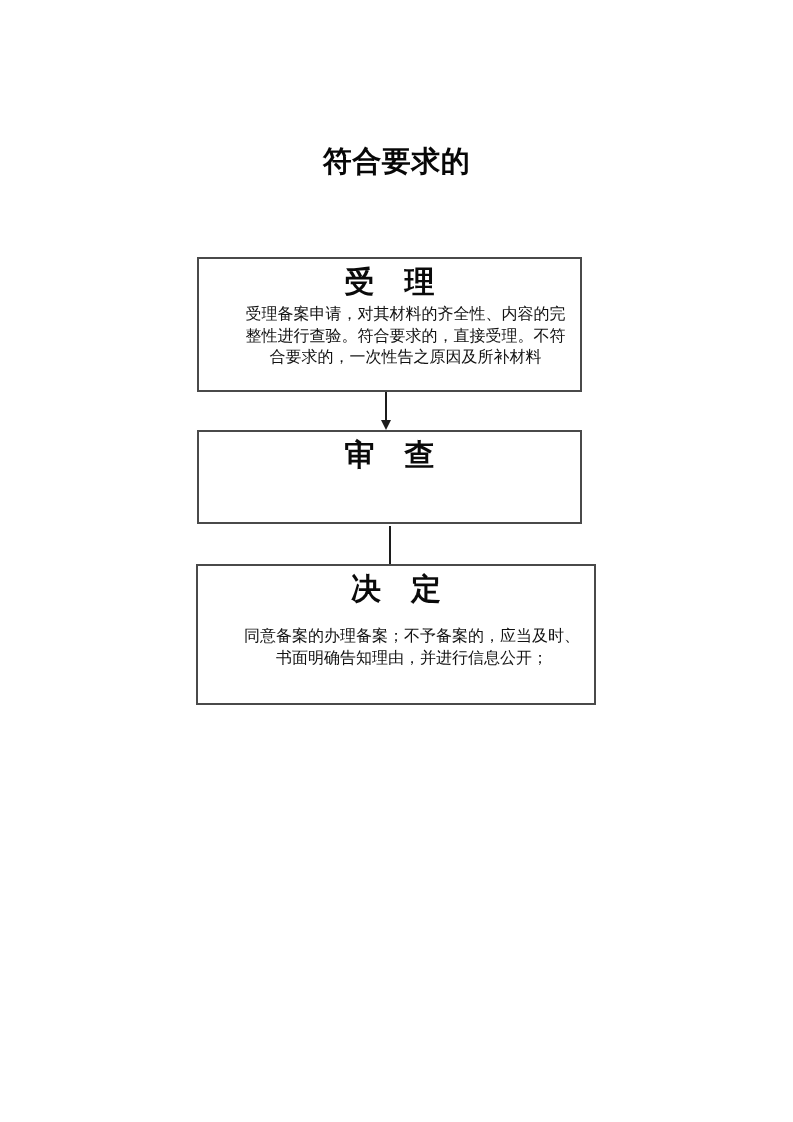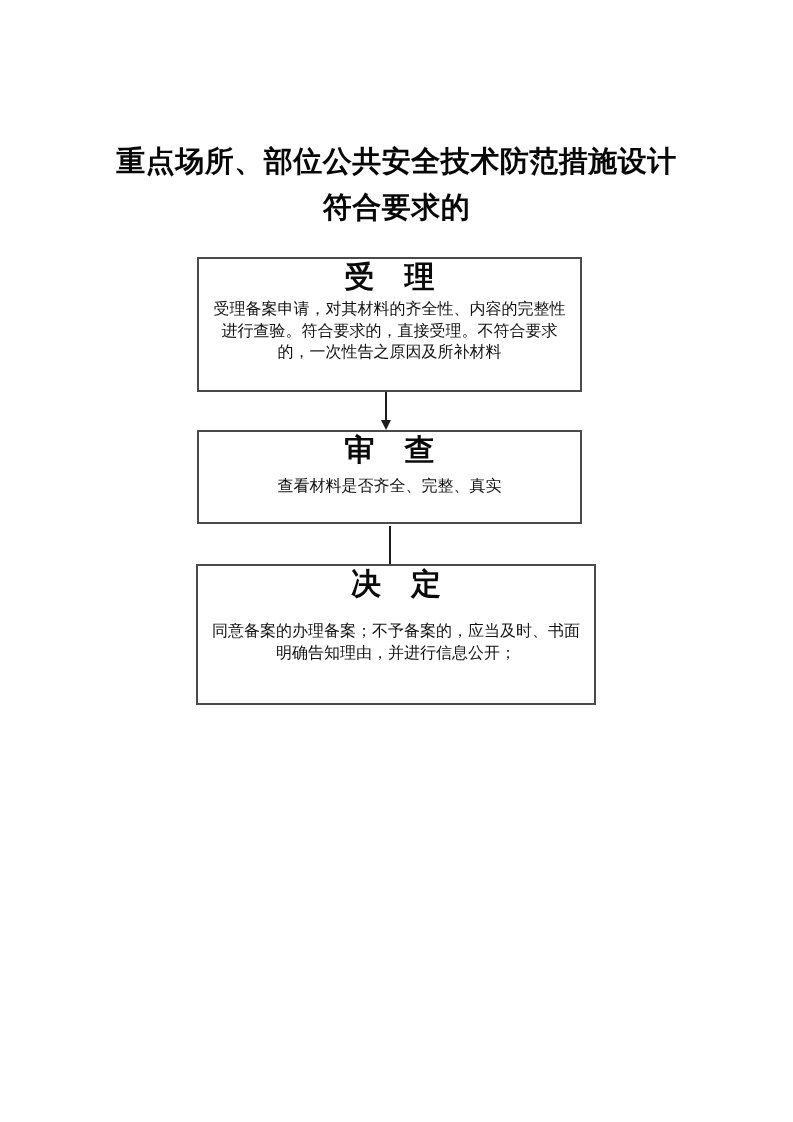--- a/index.html
+++ b/index.html
@@ -37,30 +37,32 @@
     text-align: center;
   }
   .box-accept { left: 197px; top: 257px; width: 385px; height: 135px; }
   .box-review { left: 197px; top: 430px; width: 385px; height: 94px;  }
   .box-decide { left: 196px; top: 564px; width: 400px; height: 141px; }
   .step-heading {
     font-family: "Liberation Serif", serif;
     font-weight: 700;
     font-size: 30px;
     line-height: 36px;
+    margin-top: 5px;
     color: #0a0a0a;
   }
   .step-body {
     font-family: "Liberation Serif", serif;
     font-size: 16px;
     line-height: 21.5px;
     padding: 0 9px;
     margin-top: 3px;
     color: #111111;
     text-align: center;
+    margin-left: 32px;
   }
   .box-review .step-body { margin-top: 7px; }
   .box-decide .step-body { margin-top: 18px; }
   .flow-arrow {
     position: absolute;
     width: 10px;
   }
   .arrow-1 { left: 381px; top: 392px; height: 38px; }
   .arrow-2 { left: 385px; top: 526px; height: 66px; }
   .arrow-stem {
@@ -83,37 +85,35 @@
   }
   .arrow-1 .arrow-head { top: 28px; }
   .arrow-2 .arrow-head { top: 55px; }
 </style>
 </head>
 <body>
 
 <div class="page">
 
   <div class="doc-title">
-    <div>重点场所、部位公共安全技术防范措施设计</div>
     <div>符合要求的</div>
   </div>
 
   <div class="flow-box box-accept">
     <div class="step-heading">受　理</div>
     <div class="step-body">受理备案申请，对其材料的齐全性、内容的完整性进行查验。符合要求的，直接受理。不符合要求的，一次性告之原因及所补材料</div>
   </div>
 
   <div class="flow-arrow arrow-1">
     <div class="arrow-stem"></div>
     <div class="arrow-head"></div>
   </div>
 
   <div class="flow-box box-review">
     <div class="step-heading">审　查</div>
-    <div class="step-body">查看材料是否齐全、完整、真实</div>
   </div>
 
   <div class="flow-arrow arrow-2">
     <div class="arrow-stem"></div>
     <div class="arrow-head"></div>
   </div>
 
   <div class="flow-box box-decide">
     <div class="step-heading">决　定</div>
     <div class="step-body">同意备案的办理备案；不予备案的，应当及时、书面明确告知理由，并进行信息公开；</div>

